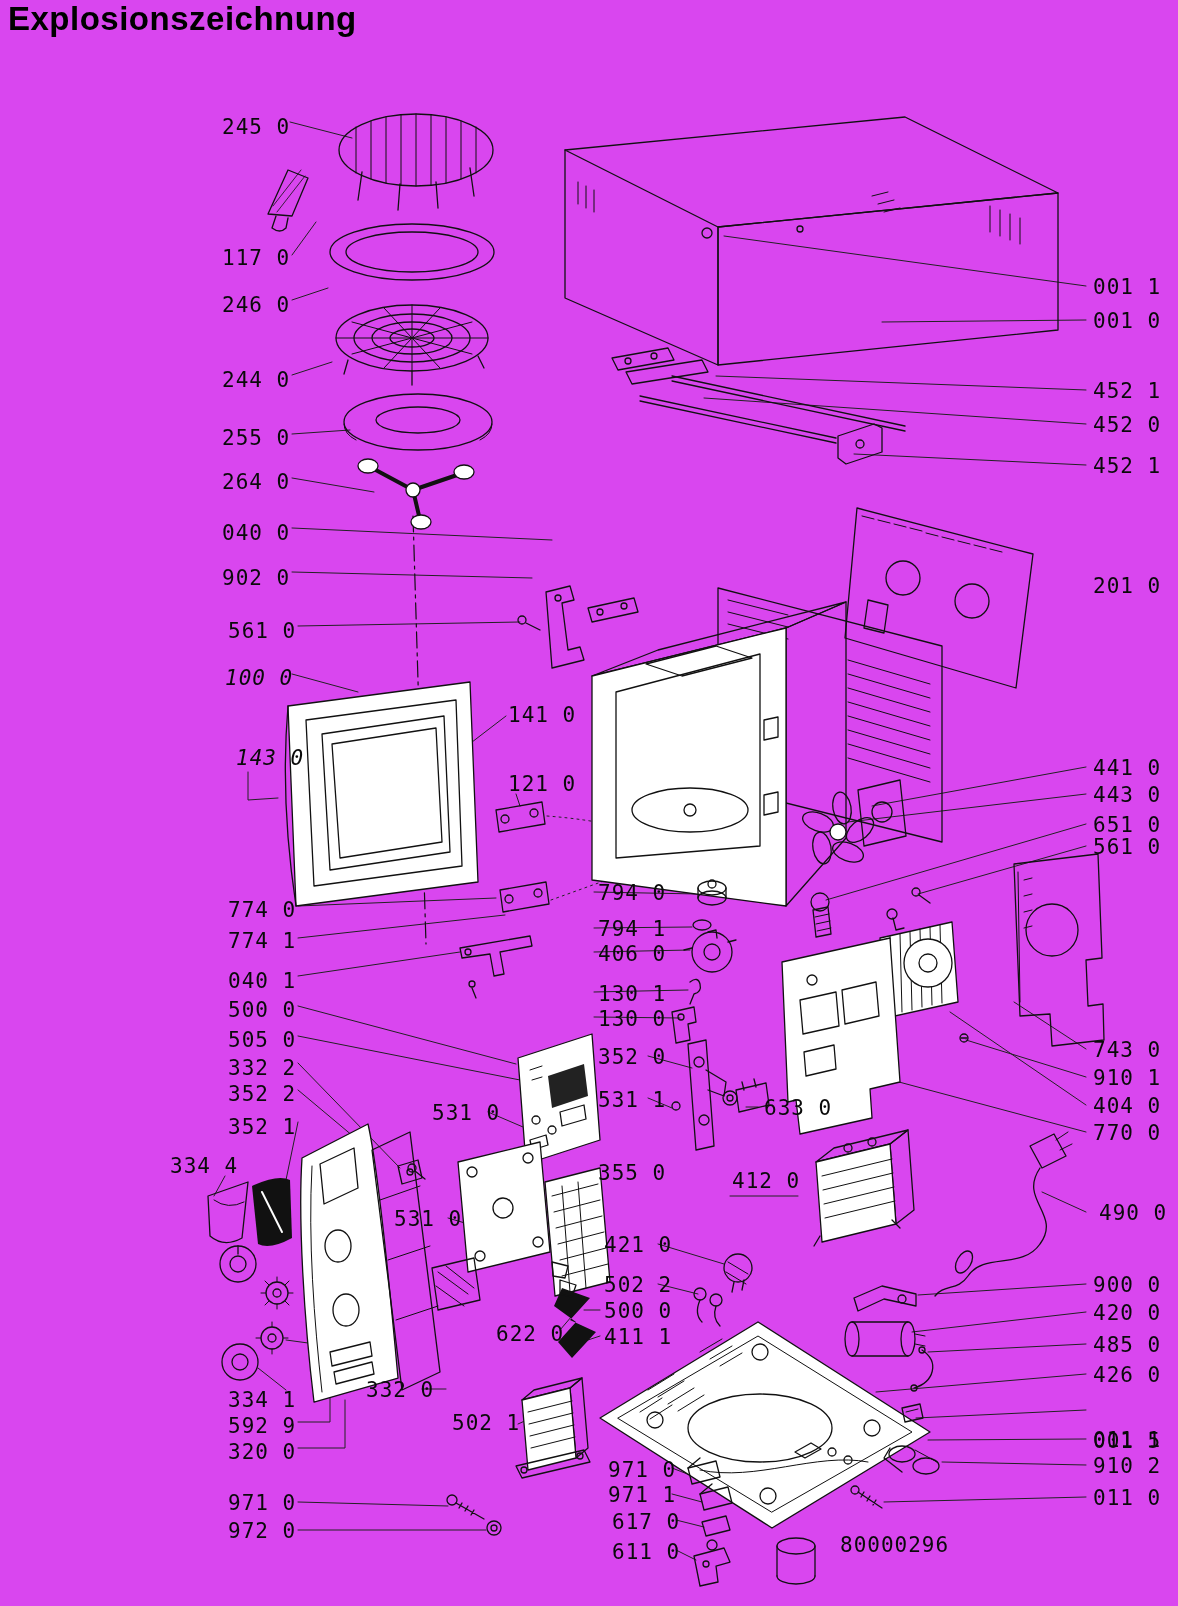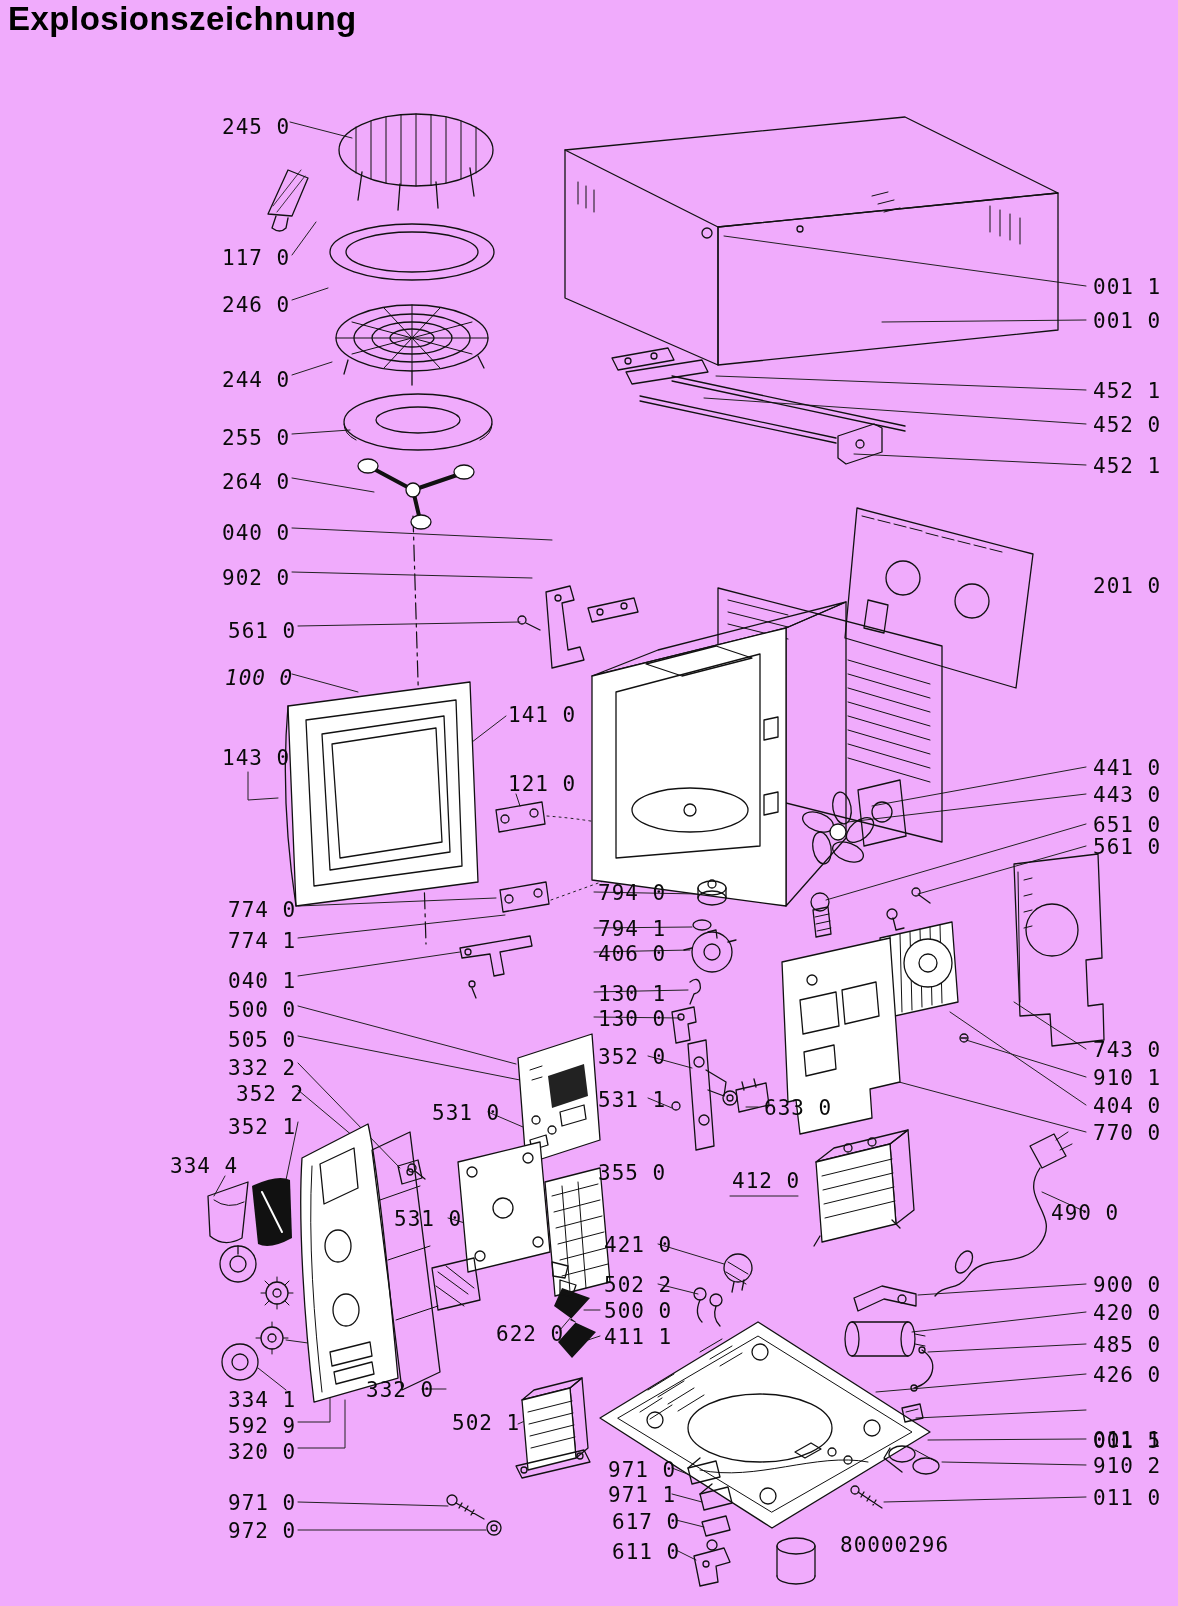--- a/index.html
+++ b/index.html
@@ -1,21 +1,21 @@
 <!DOCTYPE html>
 <html><head>
 <meta charset="utf-8">
 <style>
   * { margin:0; padding:0; box-sizing:border-box; }
   html,body { background:#ffffff; }
   body {
     width:1178px; height:1606px; position:relative; overflow:hidden;
     font-family:"Liberation Sans", sans-serif;
   }
-  .page { position:absolute; inset:0; background:#f0abfc; }
+  .page { position:absolute; inset:0; background:#d946ef; }
   .title {
     position:absolute; left:8px; top:0px;
     font-size:33px; font-weight:bold; color:#000; letter-spacing:.5px;
     font-family:"Liberation Sans", sans-serif;
   }
   .drawing { position:absolute; left:0; top:0; }
   .part-label {
     position:absolute; font-family:"DejaVu Sans Mono", monospace;
     font-size:21px; line-height:24px; color:#0a0a0a; white-space:pre;
     letter-spacing:1px;
@@ -473,28 +473,28 @@
       <div class="part-label" style="left: 222px; top: 115px;">245 0</div>
       <div class="part-label" style="left: 222px; top: 246px;">117 0</div>
       <div class="part-label" style="left: 222px; top: 293px;">246 0</div>
       <div class="part-label" style="left: 222px; top: 368px;">244 0</div>
       <div class="part-label" style="left: 222px; top: 426px;">255 0</div>
       <div class="part-label" style="left: 222px; top: 470px;">264 0</div>
       <div class="part-label" style="left: 222px; top: 521px;">040 0</div>
       <div class="part-label" style="left: 222px; top: 566px;">902 0</div>
       <div class="part-label" style="left: 228px; top: 619px;">561 0</div>
       <div class="part-label" style="left: 225px; top: 666px; font-style: italic;">100 0</div>
-      <div class="part-label" style="left: 222px; top: 746px;">143 0</div>
+      <div class="part-label" style="left: 236px; top: 746px; font-style: italic;">143 0</div>
       <div class="part-label" style="left: 228px; top: 898px;">774 0</div>
       <div class="part-label" style="left: 228px; top: 929px;">774 1</div>
       <div class="part-label" style="left: 228px; top: 969px;">040 1</div>
       <div class="part-label" style="left: 228px; top: 998px;">500 0</div>
       <div class="part-label" style="left: 228px; top: 1028px;">505 0</div>
       <div class="part-label" style="left: 228px; top: 1056px;">332 2</div>
-      <div class="part-label" style="left: 236px; top: 1082px; text-align: center;">352 2</div>
+      <div class="part-label" style="left: 228px; top: 1082px; text-align: center;">352 2</div>
       <div class="part-label" style="left: 228px; top: 1115px;">352 1</div>
       <div class="part-label" style="left: 170px; top: 1154px;">334 4</div>
       <div class="part-label" style="left: 228px; top: 1388px;">334 1</div>
       <div class="part-label" style="left: 228px; top: 1414px;">592 9</div>
       <div class="part-label" style="left: 228px; top: 1440px;">320 0</div>
       <div class="part-label" style="left: 228px; top: 1491px;">971 0</div>
       <div class="part-label" style="left: 228px; top: 1519px;">972 0</div>
       <div class="part-label" style="left: 508px; top: 703px;">141 0</div>
       <div class="part-label" style="left: 508px; top: 772px;">121 0</div>
       <div class="part-label" style="left: 598px; top: 881px;">794 0</div>
@@ -527,21 +527,21 @@
       <div class="part-label" style="left: 1093px; top: 454px;">452 1</div>
       <div class="part-label" style="left: 1093px; top: 574px;">201 0</div>
       <div class="part-label" style="left: 1093px; top: 756px;">441 0</div>
       <div class="part-label" style="left: 1093px; top: 783px;">443 0</div>
       <div class="part-label" style="left: 1093px; top: 813px;">651 0</div>
       <div class="part-label" style="left: 1093px; top: 835px;">561 0</div>
       <div class="part-label" style="left: 1093px; top: 1038px;">743 0</div>
       <div class="part-label" style="left: 1093px; top: 1066px;">910 1</div>
       <div class="part-label" style="left: 1093px; top: 1094px;">404 0</div>
       <div class="part-label" style="left: 1093px; top: 1121px;">770 0</div>
-      <div class="part-label" style="left: 1051px; top: 1201px;">490 0</div>
+      <div class="part-label" style="left: 1099px; top: 1201px;">490 0</div>
       <div class="part-label" style="left: 1093px; top: 1273px;">900 0</div>
       <div class="part-label" style="left: 1093px; top: 1301px;">420 0</div>
       <div class="part-label" style="left: 1093px; top: 1333px;">485 0</div>
       <div class="part-label" style="left: 1093px; top: 1363px;">426 0</div>
       <div class="part-label" style="left: 1093px; top: 1429px; text-align: center;">001 5</div>
       <div class="part-label" style="left: 1093px; top: 1428px;">011 1</div>
       <div class="part-label" style="left: 1093px; top: 1454px;">910 2</div>
       <div class="part-label" style="left: 1093px; top: 1486px;">011 0</div>
     </div>
 

